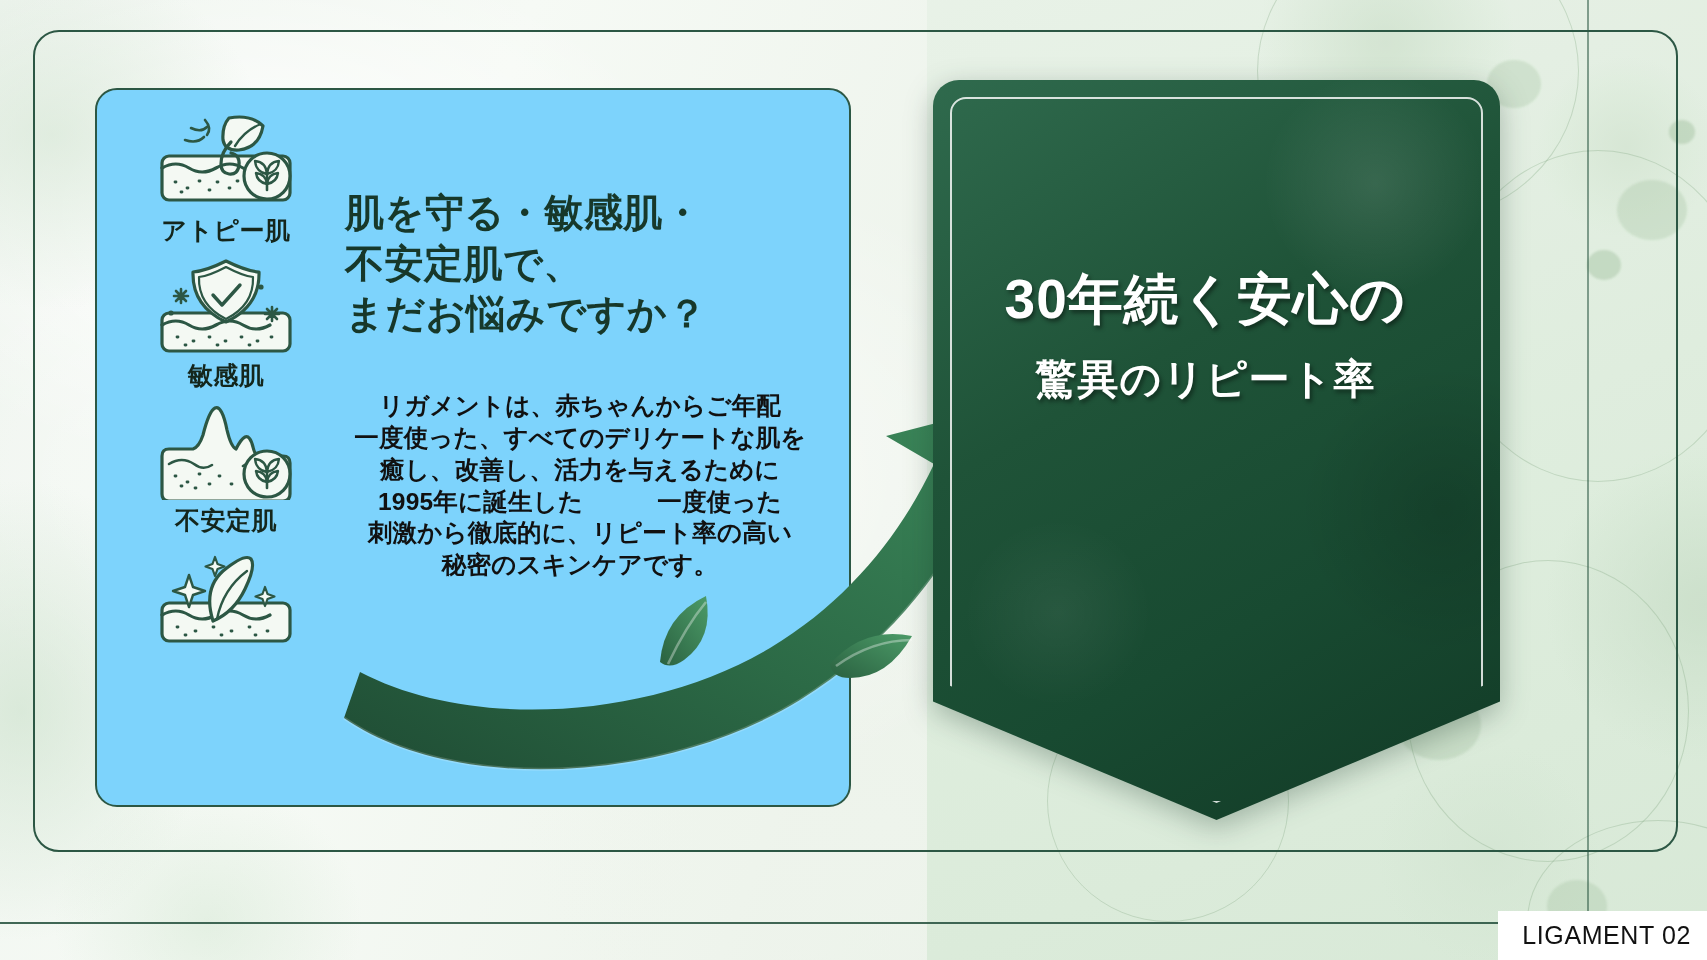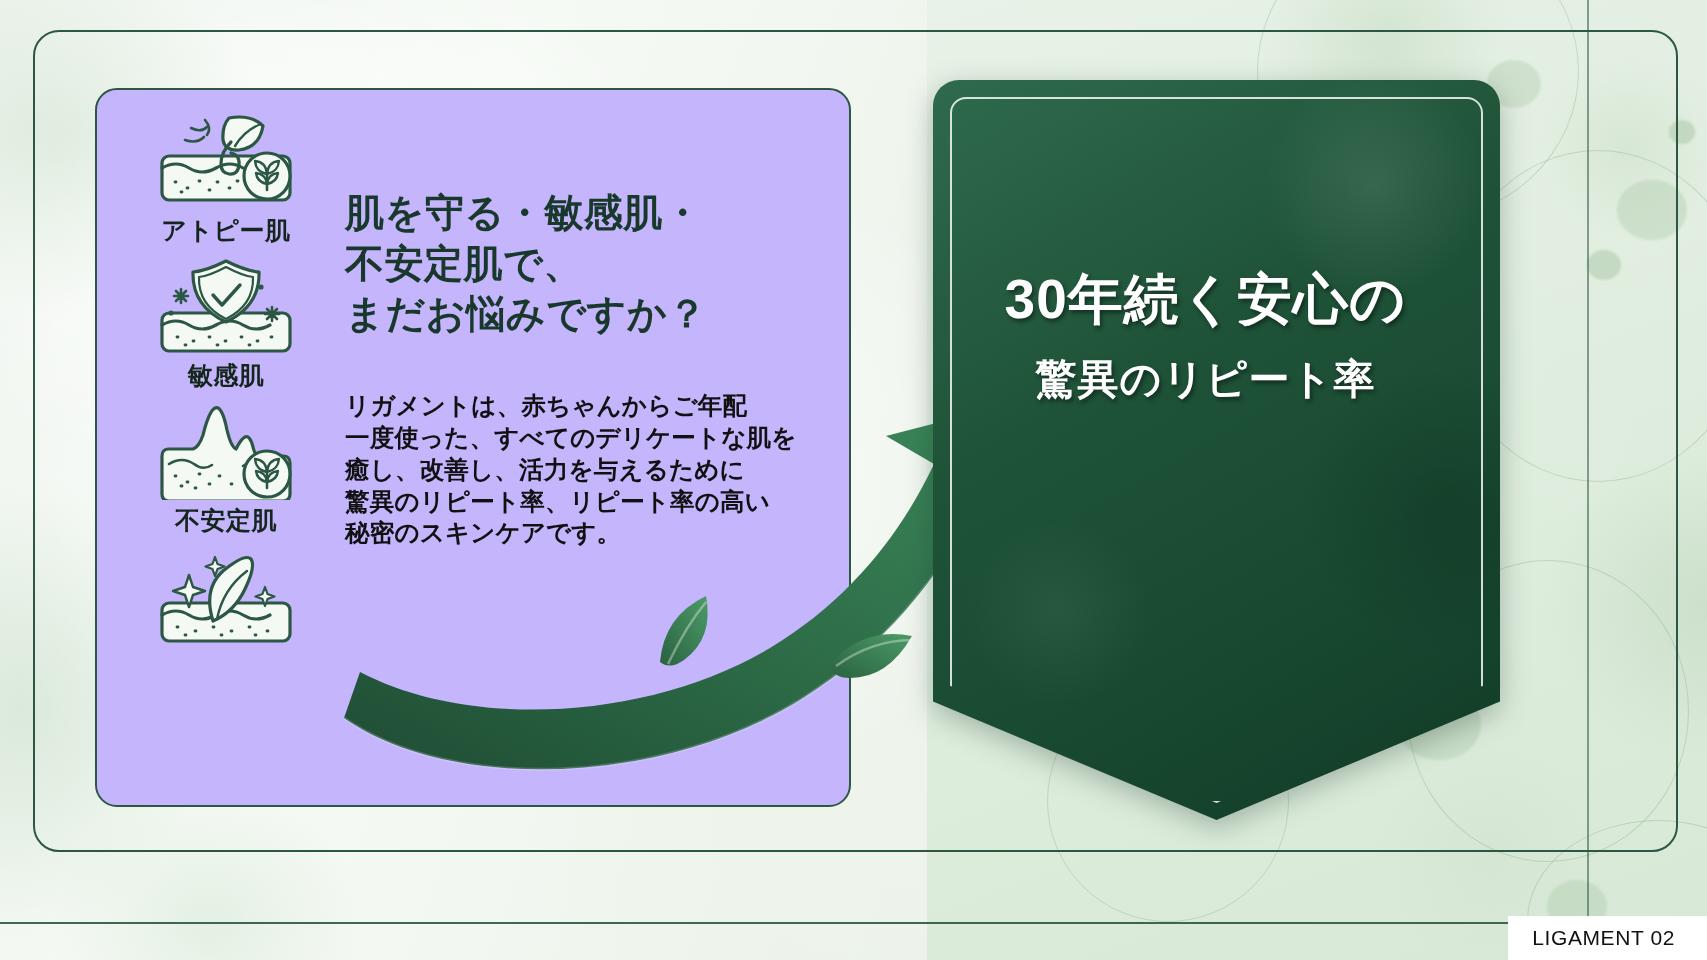--- a/index.html
+++ b/index.html
@@ -32,35 +32,35 @@
       radial-gradient(ellipse 300px 250px at 10% 14%, rgba(206,226,205,.55) 0%, rgba(206,226,205,0) 70%),
       radial-gradient(ellipse 260px 320px at 4% 74%, rgba(198,222,198,.55) 0%, rgba(198,222,198,0) 72%),
       radial-gradient(ellipse 220px 200px at 40% 96%, rgba(206,228,205,.45) 0%, rgba(206,228,205,0) 70%);}
 
   
   .frame{position:absolute;left:33px;top:30px;width:1641px;height:818px;
      border:2px solid #2c5744;border-radius:26px;}
 
   
   .left-card{position:absolute;left:95px;top:88px;width:752px;height:715px;
-     background:#c4b5fd;border:2px solid #2c5744;border-radius:22px;}
+     background:#7dd3fc;border:2px solid #2c5744;border-radius:22px;}
 
   .icon-col{position:absolute;left:40px;top:18px;width:178px;}
   .icon-item{width:178px;margin-bottom:6px;text-align:center;}
   .icon-art{height:104px;display:flex;align-items:center;justify-content:center;}
   .icon-art svg{display:block;}
   .icon-label{font-size:25px;font-weight:700;color:#14261c;letter-spacing:.5px;margin-top:2px;}
 
   
   .headline{position:absolute;left:248px;top:98px;width:470px;
      font-size:39px;font-weight:700;line-height:1.30;color:#17382a;letter-spacing:.5px;}
   .headline .ln{display:block;white-space:nowrap;}
 
   .body-copy{position:absolute;left:248px;top:300px;width:470px;
-     font-size:24.5px;font-weight:700;line-height:1.30;color:#111111;letter-spacing:.2px;}
+     font-size:24.5px;font-weight:700;line-height:1.30;color:#111111;letter-spacing:.2px;text-align:center;}
   .body-copy .ln{display:block;white-space:nowrap;}
 
   
   .arrow-wrap{position:absolute;left:330px;top:400px;width:740px;height:390px;}
 
   
   .banner{position:absolute;left:933px;top:80px;width:545px;height:740px;
      filter:drop-shadow(0 8px 14px rgba(20,50,36,.30));padding-left:22px;}
   .banner-shape{position:absolute;inset:0;
      background:linear-gradient(150deg,#2f6a4d 0%,#1f5338 38%,#184a31 68%,#123a26 100%);
@@ -81,21 +81,21 @@
      letter-spacing:1px;text-shadow:2px 3px 4px rgba(0,0,0,.45);}
   .b-title .ln{display:block;white-space:nowrap;}
   .b-sub{margin-top:18px;font-size:41px;font-weight:700;color:#ffffff;letter-spacing:1px;
      text-shadow:2px 3px 4px rgba(0,0,0,.45);}
   .b-body{margin-top:18px;font-size:24px;font-weight:700;line-height:1.40;color:#ffffff;
      letter-spacing:.3px;text-shadow:1px 2px 3px rgba(0,0,0,.45);}
   .b-body .ln{display:block;white-space:nowrap;}
 
   
   .corner-tag{position:absolute;right:0;bottom:0;background:#ffffff;
-     padding:10px 32px 10px 24px;font-size:21px;letter-spacing:.6px;color:#111;
+     padding:10px 16px 10px 24px;font-size:25px;letter-spacing:.6px;color:#111;
      font-family:"Liberation Sans","DejaVu Sans",sans-serif;}
   .hairline{position:absolute;left:0;right:0;bottom:36px;height:2px;background:#2c5744;opacity:.9;}
   .hairline2{position:absolute;right:118px;top:0;bottom:0;width:2px;background:#2c5744;opacity:.55;}
 </style>
 </head>
 <body>
 
 <div class="stage">
 
   <div class="bg-base"></div>
@@ -244,21 +244,22 @@
     <div class="headline">
       <span class="ln">肌を守る・敏感肌・</span>
       <span class="ln">不安定肌で、</span>
       <span class="ln">まだお悩みですか？</span>
     </div>
 
     <div class="body-copy">
       <span class="ln">リガメントは、赤ちゃんからご年配</span>
       <span class="ln">一度使った、すべてのデリケートな肌を</span>
       <span class="ln">癒し、改善し、活力を与えるために</span>
-      <span class="ln">驚異のリピート率、リピート率の高い</span>
+      <span class="ln">1995年に誕生した　　　一度使った</span>
+      <span class="ln">刺激から徹底的に、リピート率の高い</span>
       <span class="ln">秘密のスキンケアです。</span>
     </div>
 
   </div>
 
   <div class="arrow-wrap">
     <svg width="740" height="390" viewBox="0 0 740 390" fill="none">
       <defs>
         <linearGradient id="agrad" x1="0" y1="1" x2="1" y2="0">
           <stop offset="0%" stop-color="#1f4c34"></stop>

